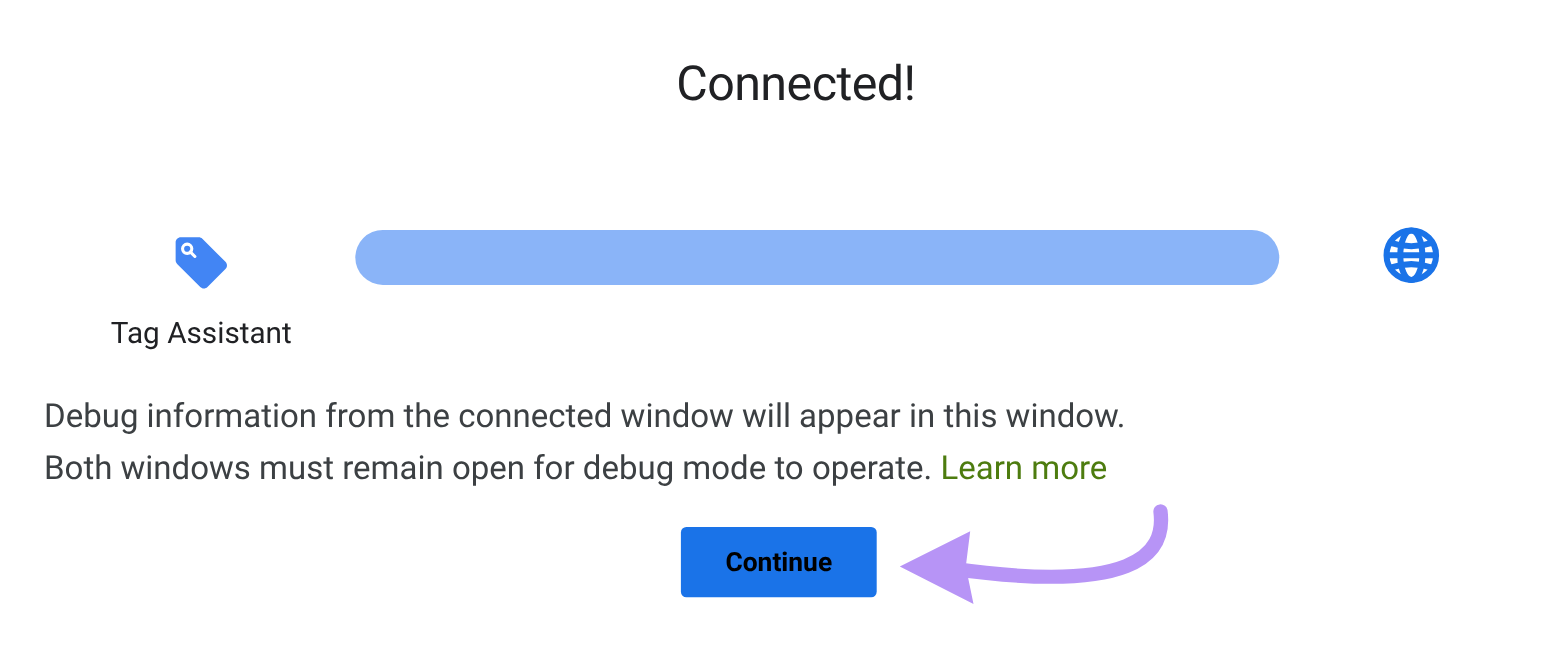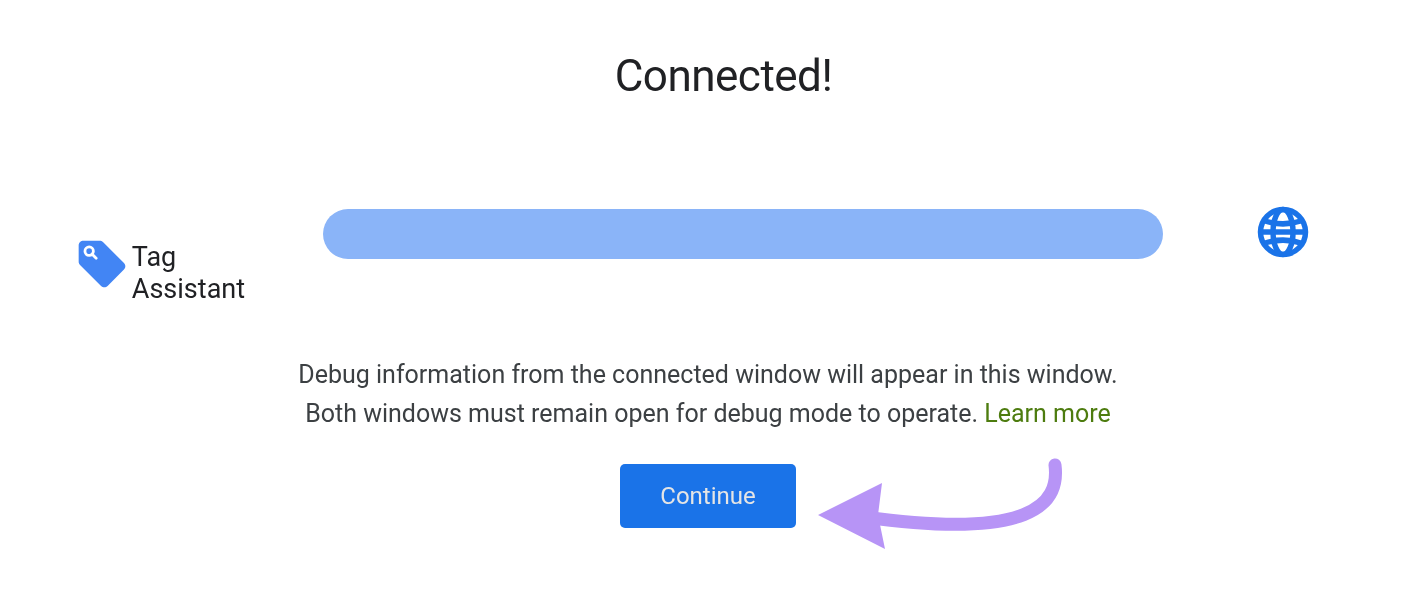--- a/index.html
+++ b/index.html
@@ -26,20 +26,21 @@
     }
     .connection-row {
       display: flex;
       align-items: center;
       justify-content: center;
       margin-top: 100px;
       padding: 0 40px;
     }
     .tag-assistant-block {
       display: flex;
+      flex-direction: column;
       align-items: center;
       width: 220px;
     }
     .tag-icon-wrap {
       width: 60px;
       height: 60px;
       display: flex;
       align-items: center;
       justify-content: center;
     }
@@ -58,43 +59,43 @@
       max-width: 840px;
     }
     .globe-block {
       width: 120px;
       display: flex;
       align-items: center;
       justify-content: center;
       margin-bottom: 60px;
     }
     .info-text {
-      text-align: center;
-      font-size: 25px;
+      font-size: 30px;
       color: #3c4043;
       line-height: 1.55;
       margin-top: 30px;
       padding: 0 40px;
     }
     .learn-more {
       color: #4d7c0f;
       text-decoration: none;
       cursor: pointer;
     }
     .continue-btn {
       display: block;
       margin: 30px auto 0;
       background: #1a73e8;
-      color: #e5e5e5;
+      color: #000000;
       border: none;
       padding: 18px 40px;
       font-size: 24px;
       font-family: inherit;
       border-radius: 5px;
       cursor: pointer;
+      font-weight: bold;
     }
     .annotation-arrow {
       position: absolute;
       left: 810px;
       top: 455px;
       pointer-events: none;
     }
   </style>
 </head>
 <body>

